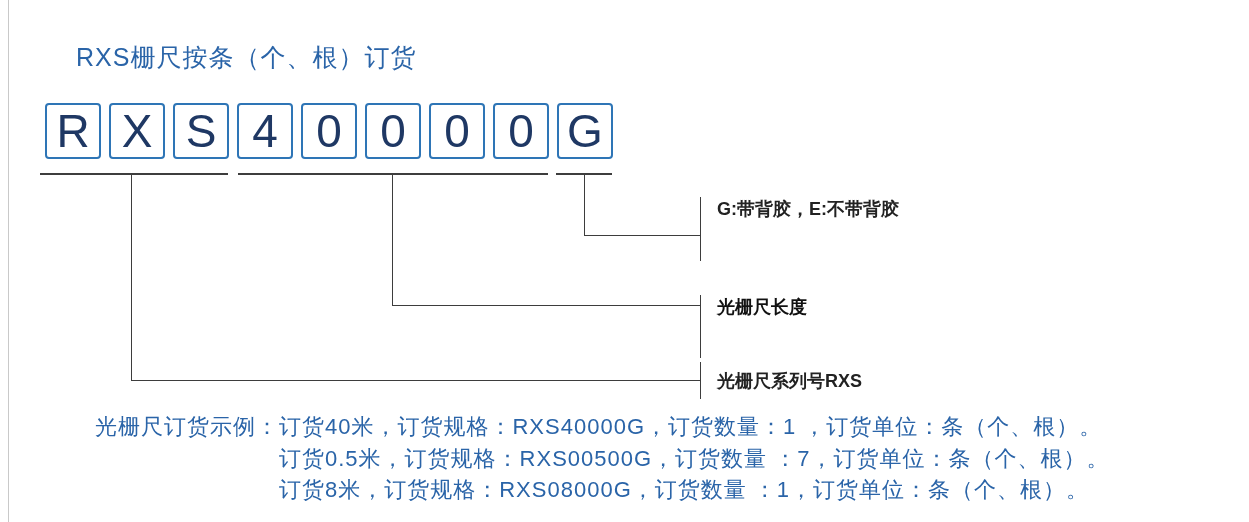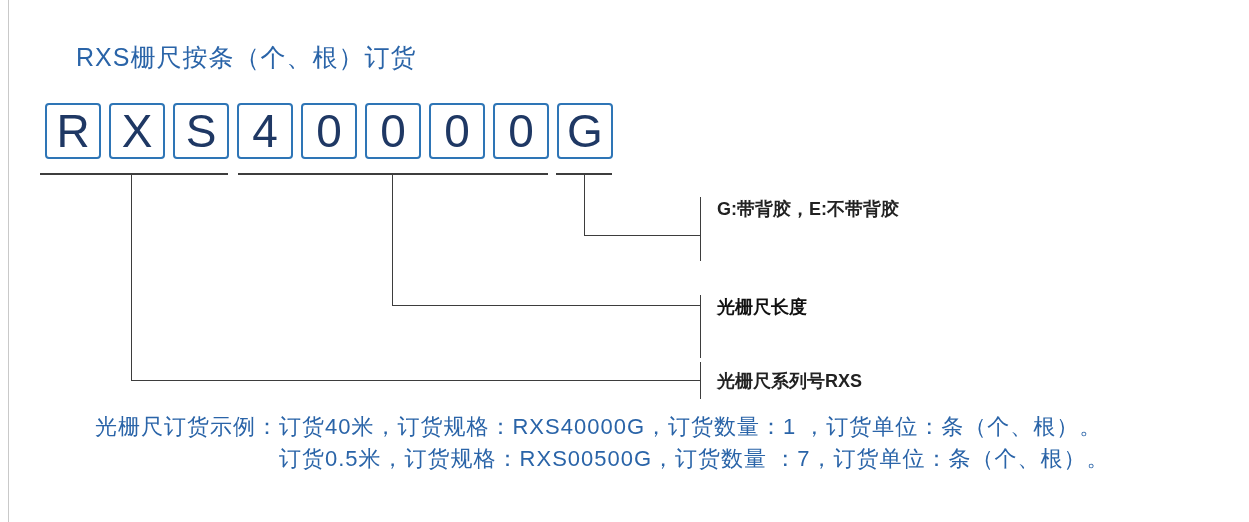--- a/index.html
+++ b/index.html
@@ -108,14 +108,17 @@
   <div class="annotation single" style="top:362px; height:37px;">
     <div class="desc">光栅尺系列号RXS</div>
   </div>
 
   <div class="example-line" style="top:412px;">
     <span>光栅尺订货示例：</span><span>订货40米，订货规格：RXS40000G，订货数量：1 ，订货单位：条（个、根）。</span>
   </div>
   <div class="example-line" style="top:444px;">
     <span class="ghost">光栅尺订货示例：</span><span>订货0.5米，订货规格：RXS00500G，订货数量 ：7，订货单位：条（个、根）。</span>
   </div>
+  <div class="example-line" style="top:475px;">
+    <span class="ghost">光栅尺订货示例：</span><span>订货8米，订货规格：RXS08000G，订货数量 ：1，订货单位：条（个、根）。</span>
+  </div>
 
 </div>
 
 </body></html>

